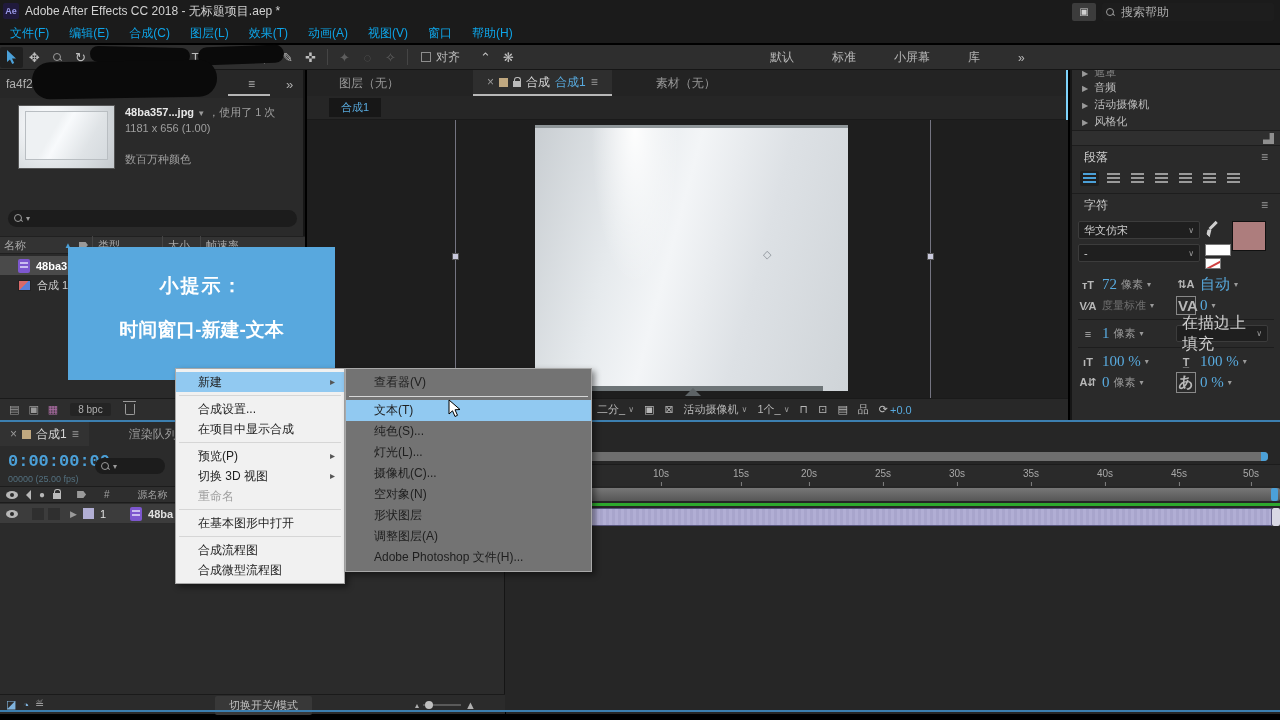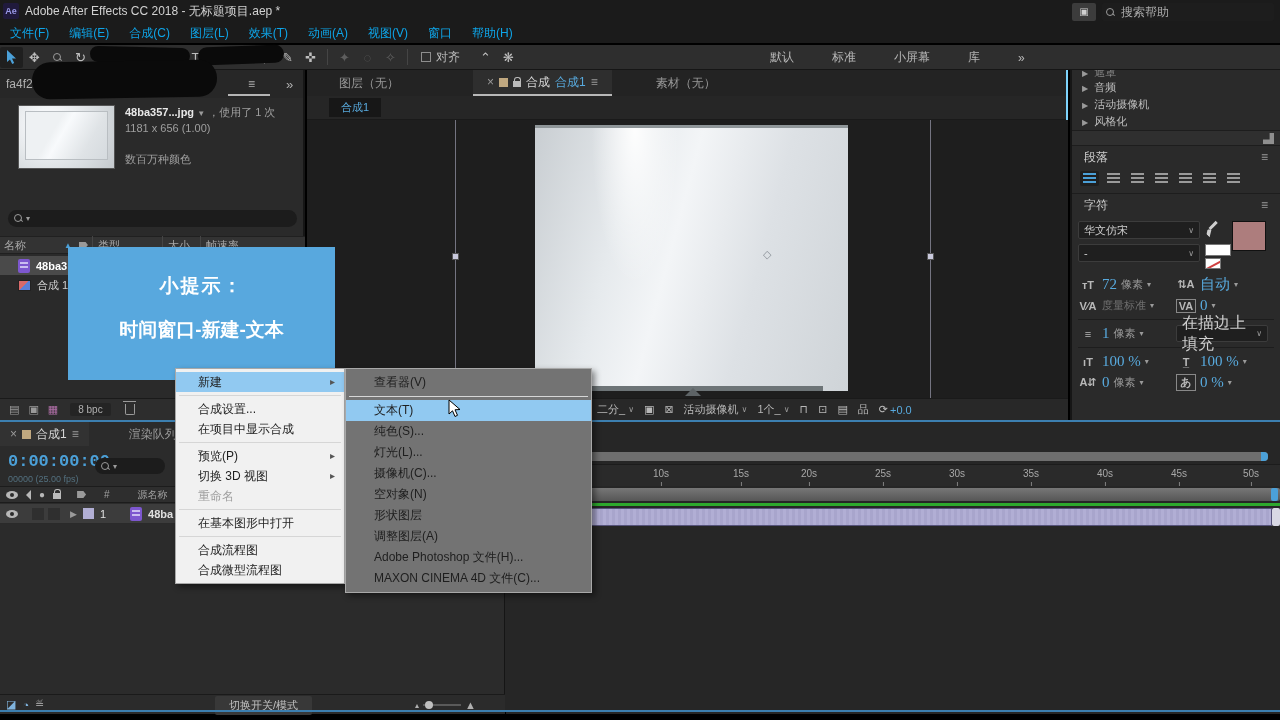--- a/index.html
+++ b/index.html
@@ -137,21 +137,21 @@
   .sw-fill { position:absolute; left:0; top:0; width:26px; height:12px; background:#fff; border:1px solid #777; }
   .sw-none { position:absolute; left:0; top:14px; width:16px; height:11px; background:#fff; border:1px solid #777; overflow:hidden; }
   .sw-none::after { content:""; position:absolute; left:-2px; top:4px; width:24px; height:2px; background:#d04040; transform:rotate(-28deg); }
   .char-grid { padding:4px 6px 0; }
   .cg-row { display:flex; align-items:center; height:21px; }
   .cg-cell { width:98px; display:flex; align-items:center; gap:4px; }
   .cg-ic { color:#b8b8b8; font-size:11px; font-weight:bold; width:20px; text-align:center; }
   .cg-val { color:#58aade; font-size:15px;font-family:Liberation Serif, serif; }
   .cg-unit { color:#9a9a9a; font-size:11px; }
   .cg-dim { color:#6f6f6f; }
-  .boxed { border:1px solid #888; padding:0 1px; font-size:11px; }
+  .boxed { border:1px solid #888; padding:0 1px; font-size:15px; }
 
   
   .timeline { left:0; top:420px; width:1280px; height:292px; background:#262626; border-top:2px solid #3c7fb0; }
   .tl-left { position:absolute; left:0; top:0; width:505px; height:292px; background:#2b2b2b; border-right:1px solid #151515; }
   .tl-tabs { height:24px; display:flex; align-items:center; color:#9a9a9a; }
   .tl-tab-active { display:flex; align-items:center; gap:5px; background:#323232; height:24px; padding:0 10px; color:#d8d8d8; }
   .tl-tab2 { margin-left:40px; color:#9a9a9a; }
   .tl-time { position:absolute; left:8px; top:30px; color:#4ba0d8; font-size:17px; font-weight:bold; font-family:"Liberation Mono","DejaVu Sans Mono",monospace; }
   .tl-frames { position:absolute; left:8px; top:52px; color:#53707f; font-size:9px; }
   .tl-search { position:absolute; left:95px; top:36px; width:70px; height:16px; background:#1c1c1c; border-radius:8px;
@@ -635,21 +635,20 @@
   <div class="mi">查看器(V)</div>
   <div class="msep"></div>
   <div class="mi hl">文本(T)</div>
   <div class="mi">纯色(S)...</div>
   <div class="mi">灯光(L)...</div>
   <div class="mi">摄像机(C)...</div>
   <div class="mi">空对象(N)</div>
   <div class="mi">形状图层</div>
   <div class="mi">调整图层(A)</div>
   <div class="mi">Adobe Photoshop 文件(H)...</div>
-  <div class="mi">MAXON CINEMA 4D 文件(C)...</div>
 </div>
 
 <div class="abs scrib" style="left:90px;top:47px;width:100px;height:16px;border-radius:8px;transform:rotate(1.5deg)"></div>
 <div class="abs scrib" style="left:198px;top:46px;width:86px;height:18px;border-radius:9px;transform:rotate(-2deg)"></div>
 <div class="abs scrib" style="left:32px;top:61px;width:185px;height:37px;border-radius:18px;transform:rotate(-1deg)"></div>
 
 <svg class="abs cursor-svg" style="left:448px;top:399px" width="14" height="20" viewBox="0 0 14 20">
   <path d="M1,1 L1,15 L4.5,11.8 L7,17.5 L9.5,16.3 L7,10.8 L12,10.5 Z" fill="#fff" stroke="#000" stroke-width="1"></path>
 </svg>
 

